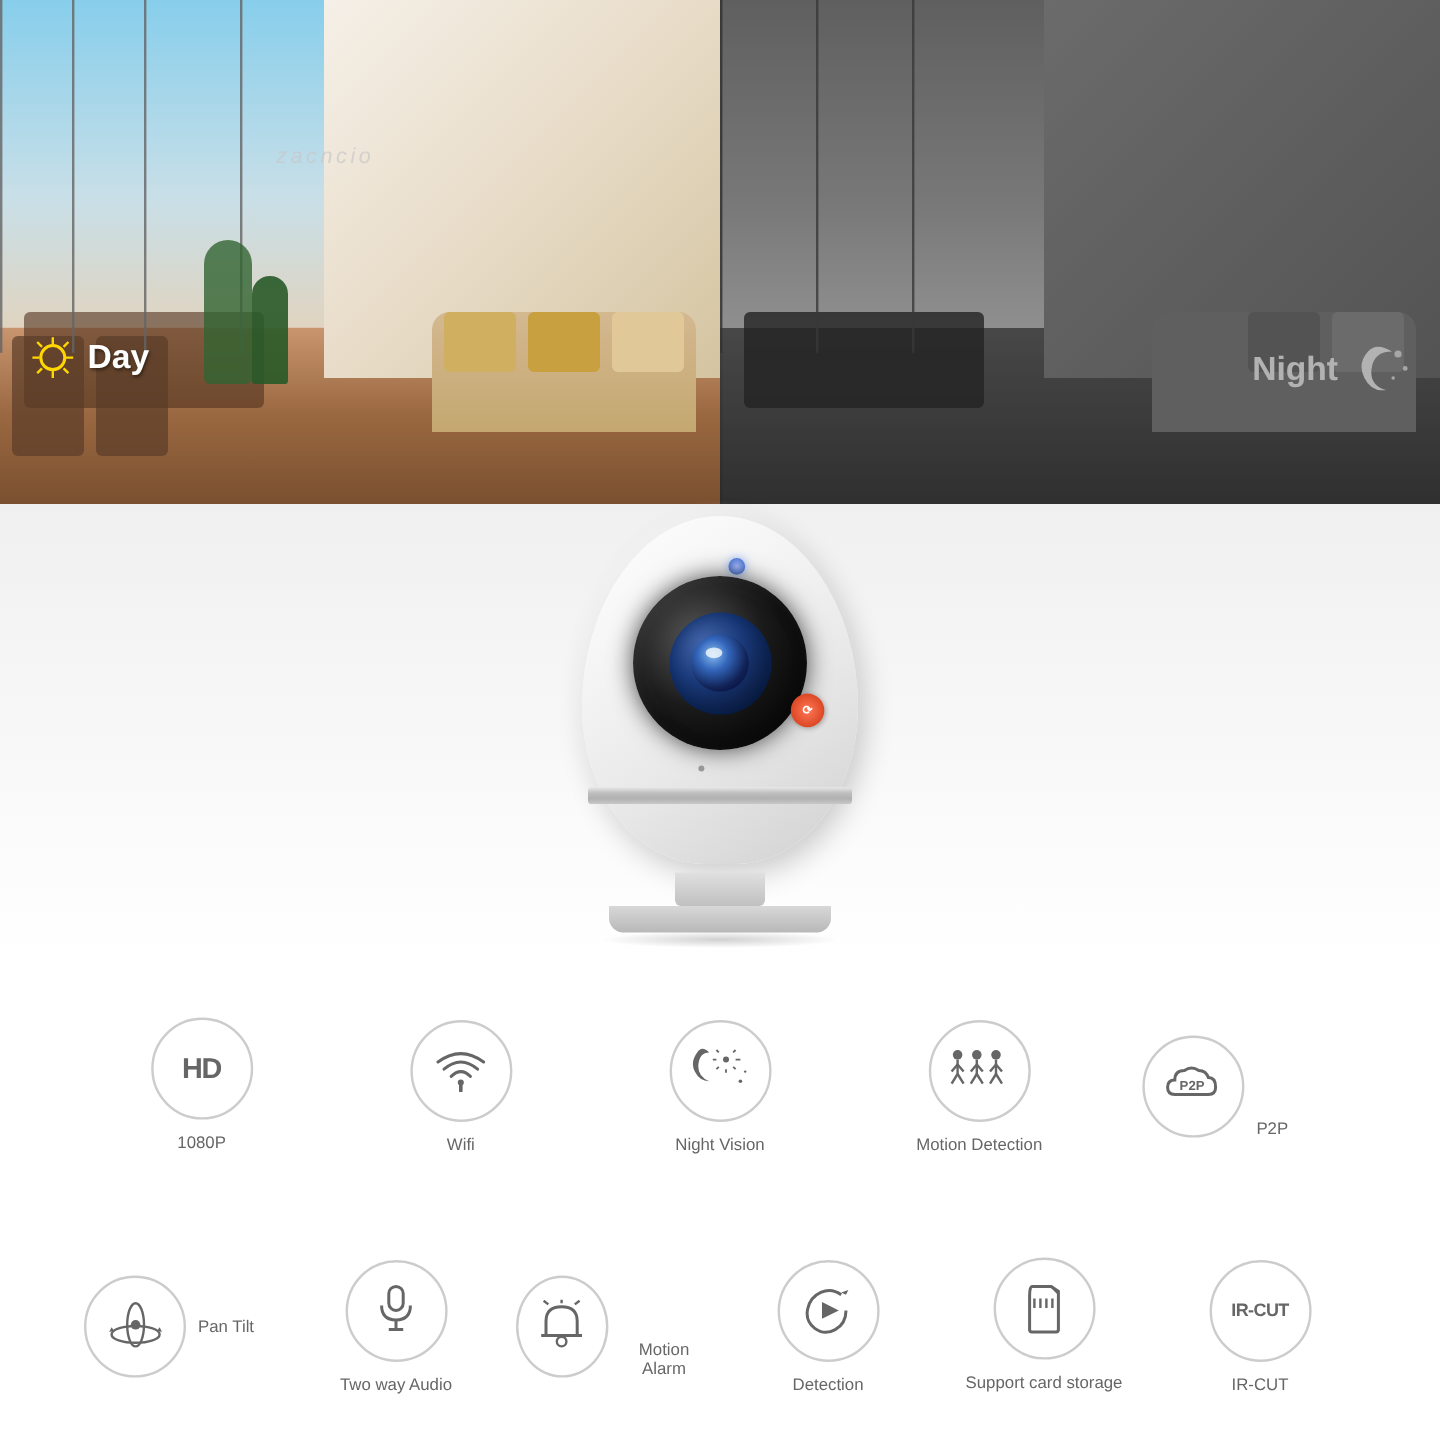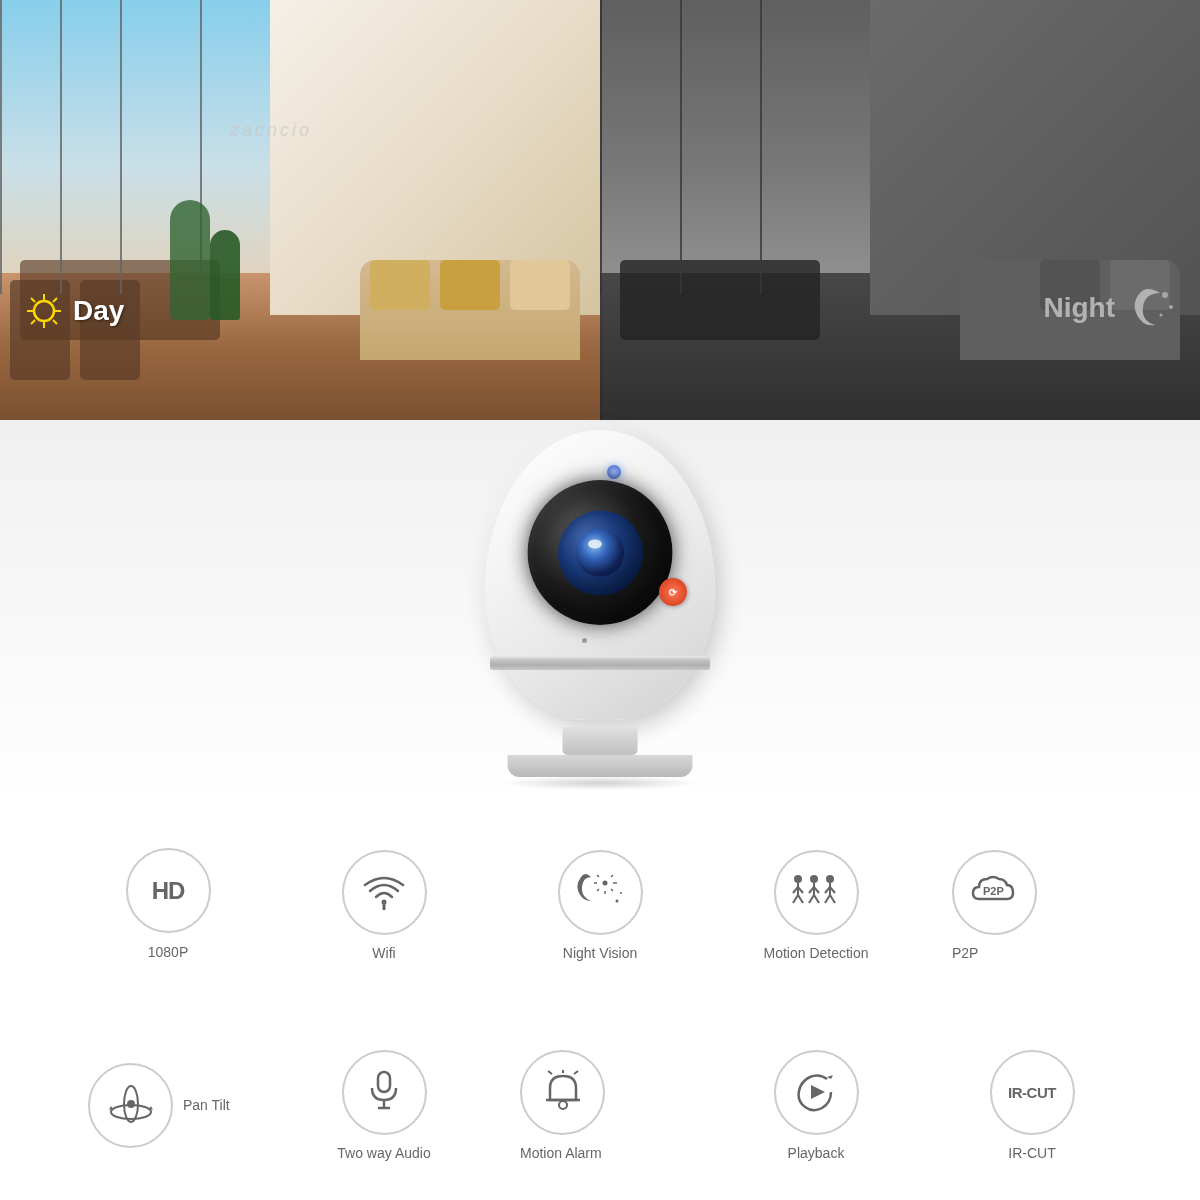--- a/index.html
+++ b/index.html
@@ -44,21 +44,21 @@
     <div style="position:absolute;bottom:40px;left:80px;width:60px;height:100px;background:rgba(90,60,40,0.7);border-radius:5px;"></div>
 
     <div style="position:absolute;top:0;left:0;width:2px;height:70%;background:rgba(100,100,100,0.8);"></div>
     <div style="position:absolute;top:0;left:60px;width:2px;height:70%;background:rgba(100,100,100,0.8);"></div>
     <div style="position:absolute;top:0;left:120px;width:2px;height:70%;background:rgba(100,100,100,0.8);"></div>
     <div style="position:absolute;top:0;left:200px;width:2px;height:70%;background:rgba(100,100,100,0.8);"></div>
 
     <div style="position:absolute;bottom:100px;left:170px;width:40px;height:120px;background:rgba(50,100,50,0.8);border-radius:20px 20px 5px 5px;"></div>
     <div style="position:absolute;bottom:100px;left:210px;width:30px;height:90px;background:rgba(40,90,40,0.9);border-radius:15px 15px 3px 3px;"></div>
 
-    <div style="position:absolute;bottom:90px;left:25px;color:white;font-size:28px;font-weight:bold;text-shadow:1px 1px 3px rgba(0,0,0,0.5);display:flex;align-items:center;gap:10px;z-index:5;">
+    <div style="position:absolute;bottom:103px;left:25px;color:white;font-size:28px;font-weight:bold;text-shadow:1px 1px 3px rgba(0,0,0,0.5);display:flex;align-items:center;gap:10px;z-index:5;">
       <svg width="38" height="38" viewBox="0 0 38 38">
         <circle cx="19" cy="19" r="10" fill="none" stroke="#FFD700" stroke-width="2.5"></circle>
         <line x1="19" y1="2" x2="19" y2="8" stroke="#FFD700" stroke-width="2"></line>
         <line x1="19" y1="30" x2="19" y2="36" stroke="#FFD700" stroke-width="2"></line>
         <line x1="2" y1="19" x2="8" y2="19" stroke="#FFD700" stroke-width="2"></line>
         <line x1="30" y1="19" x2="36" y2="19" stroke="#FFD700" stroke-width="2"></line>
         <line x1="6" y1="6" x2="10" y2="10" stroke="#FFD700" stroke-width="2"></line>
         <line x1="28" y1="28" x2="32" y2="32" stroke="#FFD700" stroke-width="2"></line>
         <line x1="32" y1="6" x2="28" y2="10" stroke="#FFD700" stroke-width="2"></line>
         <line x1="10" y1="28" x2="6" y2="32" stroke="#FFD700" stroke-width="2"></line>
@@ -276,21 +276,21 @@
         <line x1="40" y1="10" x2="40" y2="22" stroke="#666" stroke-width="2"></line>
         <line x1="40" y1="14" x2="35" y2="20" stroke="#666" stroke-width="2"></line>
         <line x1="40" y1="14" x2="45" y2="20" stroke="#666" stroke-width="2"></line>
         <line x1="40" y1="22" x2="35" y2="30" stroke="#666" stroke-width="2"></line>
         <line x1="40" y1="22" x2="45" y2="30" stroke="#666" stroke-width="2"></line>
       </svg>
     </div>
     <span style="color:#666;font-size:14px;text-align:center;">Motion Detection</span>
   </div>
 
-  <div style="display:flex;flex-direction:column;align-items:flex-start;gap:10px;width:160px;">
+  <div style="display:flex;flex-direction:row;align-items:flex-end;gap:10px;width:160px;">
     <div style="width:85px;height:85px;border:2px solid #cccccc;border-radius:50%;display:flex;align-items:center;justify-content:center;">
       <svg width="52" height="42" viewBox="0 0 52 42">
 
         <path d="M10 28 Q4 28 4 22 Q4 16 10 16 Q10 8 18 8 Q24 4 30 8 Q36 8 38 14 Q44 14 44 22 Q44 28 38 28 Z" fill="none" stroke="#666" stroke-width="2.5"></path>
         <text x="14" y="24" font-size="11" font-weight="bold" fill="#666" font-family="Arial">P2P</text>
       </svg>
     </div>
     <span style="color:#666;font-size:14px;text-align:center;">P2P</span>
   </div>
 
@@ -321,21 +321,21 @@
       <svg width="32" height="44" viewBox="0 0 32 44">
         <rect x="10" y="2" width="12" height="20" rx="6" fill="none" stroke="#666" stroke-width="2.5"></rect>
         <path d="M4 18 Q4 30 16 30 Q28 30 28 18" fill="none" stroke="#666" stroke-width="2.5"></path>
         <line x1="16" y1="30" x2="16" y2="38" stroke="#666" stroke-width="2.5"></line>
         <line x1="10" y1="38" x2="22" y2="38" stroke="#666" stroke-width="2.5"></line>
       </svg>
     </div>
     <span style="color:#666;font-size:14px;text-align:center;">Two way Audio</span>
   </div>
 
-  <div style="display:flex;flex-direction:column;align-items:flex-start;gap:10px;width:160px;">
+  <div style="display:flex;flex-direction:row;align-items:flex-end;gap:10px;width:160px;">
     <div style="width:85px;height:85px;border:2px solid #cccccc;border-radius:50%;display:flex;align-items:center;justify-content:center;">
       <svg width="42" height="44" viewBox="0 0 42 44">
 
         <path d="M8 30 L8 18 Q8 6 21 6 Q34 6 34 18 L34 30 Z" fill="none" stroke="#666" stroke-width="2.5"></path>
         <path d="M4 30 L38 30" stroke="#666" stroke-width="2.5"></path>
         <circle cx="21" cy="35" r="4" fill="none" stroke="#666" stroke-width="2"></circle>
 
         <line x1="10" y1="4" x2="6" y2="1" stroke="#666" stroke-width="2"></line>
         <line x1="32" y1="4" x2="36" y2="1" stroke="#666" stroke-width="2"></line>
 
@@ -349,23 +349,39 @@
     <div style="width:85px;height:85px;border:2px solid #cccccc;border-radius:50%;display:flex;align-items:center;justify-content:center;">
       <svg width="42" height="42" viewBox="0 0 42 42">
 
         <path d="M36 21 Q36 32 27 37 Q18 42 10 36 Q2 30 4 20 Q6 10 15 6 Q24 2 32 8" fill="none" stroke="#666" stroke-width="2.5"></path>
 
         <path d="M36 8 L38 4 L32 6 Z" fill="#666"></path>
 
         <polygon points="16,14 16,28 30,21" fill="#666"></polygon>
       </svg>
     </div>
-    <span style="color:#666;font-size:14px;text-align:center;">Playback</span>
-  </div>
-
+    <span style="color:#666;font-size:14px;text-align:center;">Detection</span>
+  </div>
+
+  <div style="display:flex;flex-direction:column;align-items:center;gap:10px;width:160px;">
+    <div style="width:85px;height:85px;border:2px solid #cccccc;border-radius:50%;display:flex;align-items:center;justify-content:center;">
+      <svg width="32" height="42" viewBox="0 0 32 42">
+
+        <path d="M4 10 L4 38 Q4 40 6 40 L26 40 Q28 40 28 38 L28 6 L22 2 L6 2 Q4 2 4 10Z" fill="none" stroke="#666" stroke-width="2.5"></path>
+
+        <line x1="22" y1="2" x2="28" y2="8" stroke="#666" stroke-width="2"></line>
+
+        <line x1="8" y1="12" x2="8" y2="20" stroke="#666" stroke-width="2"></line>
+        <line x1="13" y1="12" x2="13" y2="20" stroke="#666" stroke-width="2"></line>
+        <line x1="18" y1="12" x2="18" y2="20" stroke="#666" stroke-width="2"></line>
+        <line x1="23" y1="12" x2="23" y2="20" stroke="#666" stroke-width="2"></line>
+      </svg>
+    </div>
+    <span style="color:#666;font-size:14px;text-align:center;line-height:1.3;">Support card storage</span>
+  </div>
 
   <div style="display:flex;flex-direction:column;align-items:center;gap:10px;width:160px;">
     <div style="width:85px;height:85px;border:2px solid #cccccc;border-radius:50%;display:flex;align-items:center;justify-content:center;">
       <span style="font-size:15px;font-weight:bold;color:#666;letter-spacing:-0.5px;">IR-CUT</span>
     </div>
     <span style="color:#666;font-size:14px;text-align:center;">IR-CUT</span>
   </div>
 
 </div>
 

